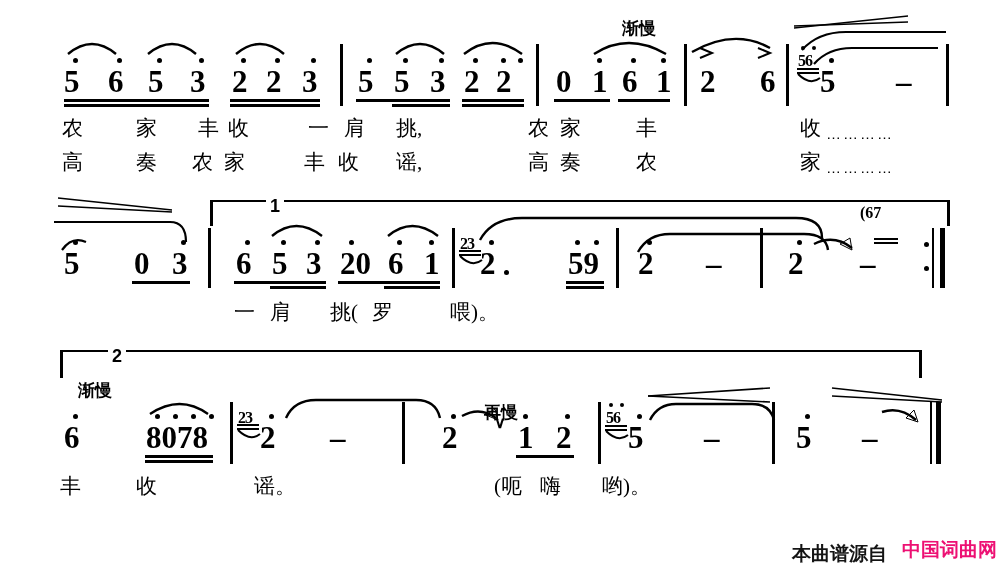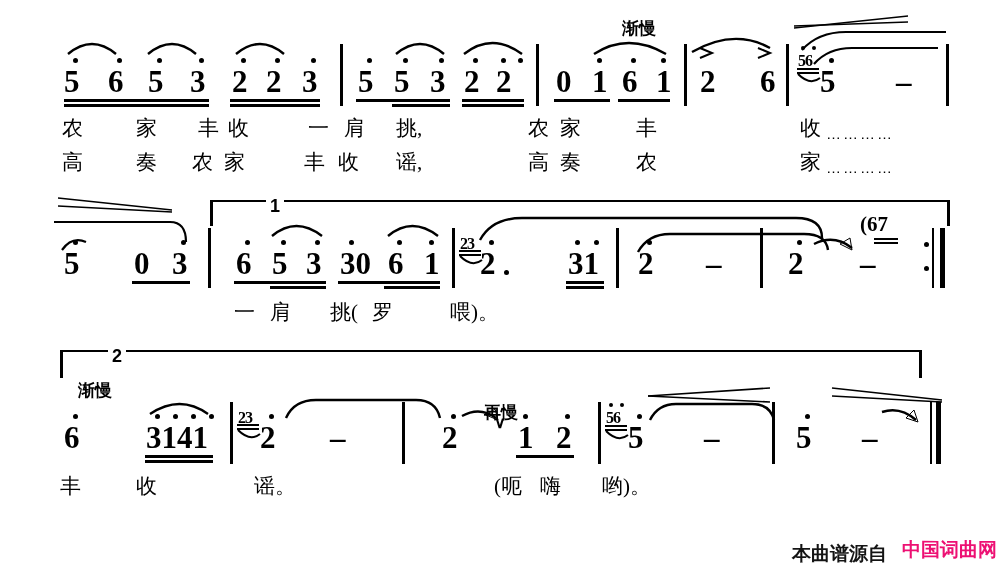--- a/index.html
+++ b/index.html
@@ -242,21 +242,21 @@
       <div class="vrleg" style="left:737px;height:26px;"></div>
       <div class="vnum" style="left:56px;">1</div>
     </div>
 
     <div class="note" style="left:236px;top:58px;">6</div>
     <div class="odot" style="left:245px;top:50px;"></div>
     <div class="note" style="left:272px;top:58px;">5</div>
     <div class="odot" style="left:281px;top:50px;"></div>
     <div class="note" style="left:306px;top:58px;">3</div>
     <div class="odot" style="left:315px;top:50px;"></div>
-    <div class="note" style="left:340px;top:58px;">30</div>
+    <div class="note" style="left:340px;top:58px;">20</div>
     <div class="odot" style="left:349px;top:50px;"></div>
     <div class="note" style="left:388px;top:58px;">6</div>
     <div class="odot" style="left:397px;top:50px;"></div>
     <div class="note" style="left:424px;top:58px;">1</div>
     <div class="odot" style="left:429px;top:50px;"></div>
     <div class="beam" style="left:234px;top:91px;width:92px;"></div>
     <div class="beam" style="left:270px;top:96px;width:56px;"></div>
     <div class="beam" style="left:338px;top:91px;width:102px;"></div>
     <div class="beam" style="left:384px;top:96px;width:56px;"></div>
     <svg class="svgl" style="left:268px;top:26px;" width="62" height="22">
@@ -270,21 +270,21 @@
 
     <div class="grace" style="left:460px;top:46px;">23</div>
     <div class="beam" style="left:459px;top:60px;width:22px;height:2px;"></div>
     <div class="beam" style="left:459px;top:64px;width:22px;height:2px;"></div>
     <svg class="svgl" style="left:458px;top:64px;" width="30" height="16">
       <path d="M2,2 Q14,14 24,6" stroke-width="2"></path>
     </svg>
     <div class="note" style="left:480px;top:58px;">2</div>
     <div class="odot" style="left:489px;top:50px;"></div>
     <div class="rdot" style="left:504px;top:80px;"></div>
-    <div class="note" style="left:568px;top:58px;">31</div>
+    <div class="note" style="left:568px;top:58px;">59</div>
     <div class="odot" style="left:575px;top:50px;"></div>
     <div class="odot" style="left:594px;top:50px;"></div>
     <div class="beam" style="left:566px;top:91px;width:38px;"></div>
     <div class="beam" style="left:566px;top:96px;width:38px;"></div>
 
     <div class="barline" style="left:616px;top:38px;height:60px;"></div>
 
     <svg class="svgl" style="left:478px;top:24px;" width="350" height="28">
       <path d="M2,26 Q14,4 44,4 L318,4 Q344,4 344,24" stroke-width="2.4"></path>
     </svg>
@@ -298,21 +298,21 @@
 
     <div class="barline" style="left:760px;top:38px;height:60px;"></div>
 
     <div class="note" style="left:788px;top:58px;">2</div>
     <div class="odot" style="left:797px;top:50px;"></div>
     <div class="dash" style="left:860px;top:58px;">–</div>
     <svg class="svgl" style="left:812px;top:46px;" width="60" height="26">
       <path d="M2,8 Q22,-2 40,12" stroke-width="2.4"></path>
       <path d="M40,14 L28,8 L38,2 Z" fill="#000" stroke="none"></path>
     </svg>
-    <div class="note small" style="left:860px;top:26px;font-size:21px;">(67</div>
+    <div class="note small" style="left:860px;top:14px;font-size:16px;">(67</div>
     <div class="beam" style="left:874px;top:48px;width:24px;height:2px;"></div>
     <div class="beam" style="left:874px;top:52px;width:24px;height:2px;"></div>
 
     <div class="finalbar" style="left:932px;top:38px;width:18px;height:60px;">
       <i style="left:0;width:2px;height:60px;"></i>
       <i style="left:8px;width:5px;height:60px;"></i>
     </div>
     <div class="repdot" style="left:924px;top:52px;"></div>
     <div class="repdot" style="left:924px;top:76px;"></div>
 
@@ -330,21 +330,21 @@
       <div class="vleg" style="height:28px;"></div>
       <div class="vrleg" style="left:859px;height:28px;"></div>
       <div class="vnum" style="left:48px;">2</div>
     </div>
 
     <div class="mark" style="left:78px;top:42px;">渐慢</div>
     <div class="mark" style="left:484px;top:26px;margin-top:38px;">再慢</div>
 
     <div class="note" style="left:64px;top:82px;">6</div>
     <div class="odot" style="left:73px;top:74px;"></div>
-    <div class="note" style="left:146px;top:82px;">3141</div>
+    <div class="note" style="left:146px;top:82px;">8078</div>
     <div class="odot" style="left:155px;top:74px;"></div>
     <div class="odot" style="left:173px;top:74px;"></div>
     <div class="odot" style="left:191px;top:74px;"></div>
     <div class="odot" style="left:209px;top:74px;"></div>
     <div class="beam" style="left:145px;top:115px;width:68px;"></div>
     <div class="beam" style="left:145px;top:120px;width:68px;"></div>
     <svg class="svgl" style="left:146px;top:54px;" width="70" height="22">
       <path d="M4,20 Q34,0 62,20" stroke-width="2.4"></path>
     </svg>
 

